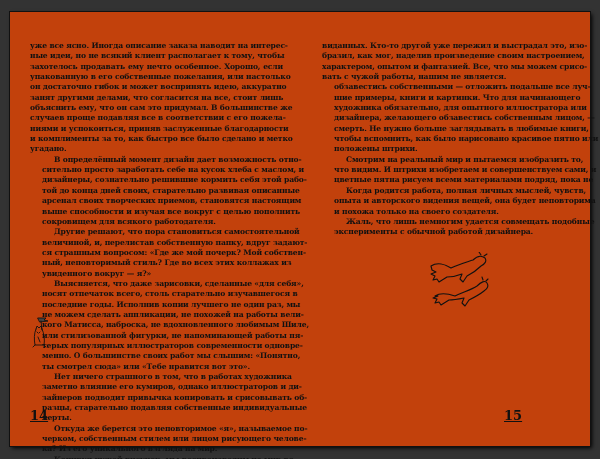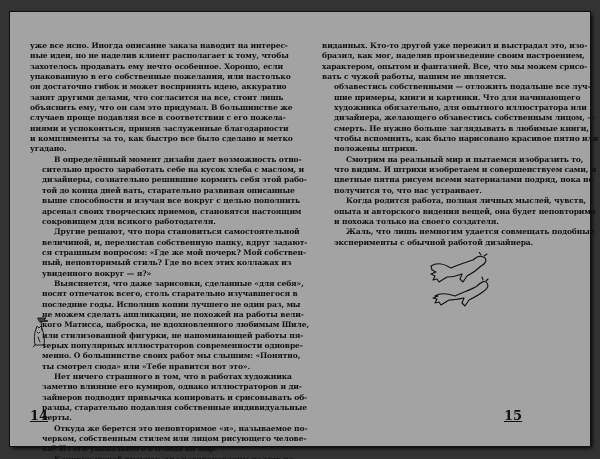--- a/index.html
+++ b/index.html
@@ -7,21 +7,21 @@
     width: 600px; height: 459px;
     background: #333333;
     position: relative;
     overflow: hidden;
     font-family: "DejaVu Serif", serif;
   }
   .spread {
     position: absolute;
     left: 10px; top: 12px;
     width: 580px; height: 434px;
-    background: #a3a3a3;
+    background: #c2410c;
     box-shadow: 0 0 0 1px #111, 2px 2px 4px #000;
   }
   .page {
     position: absolute;
     top: 0; height: 434px;
   }
   .page-left { left: 0; width: 290px; }
   .page-right { left: 290px; width: 290px; }
   .text-block {
     position: absolute;
@@ -65,38 +65,38 @@
   }
 </style>
 </head>
 <body>
 
 <div class="spread">
   <div class="page page-left">
     <div class="text-block" id="left-text">
         <p class="first">
           <span class="line">уже все ясно. Иногда описание заказа наводит на интерес-</span>
-          <span class="line">ные идеи, но не наделив клиент располагает к тому, чтобы</span>
+          <span class="line">ные идеи, но не всякий клиент располагает к тому, чтобы</span>
           <span class="line">захотелось продавать ему нечто особенное. Хорошо, если</span>
           <span class="line">упакованную в его собственные пожелания, или настолько</span>
           <span class="line">он достаточно гибок и может воспринять идею, аккуратно</span>
           <span class="line">занят другими делами, что согласится на все, стоит лишь</span>
           <span class="line">объяснить ему, что он сам это придумал. В большинстве же</span>
           <span class="line">случаев проще подавляя все в соответствии с его пожела-</span>
           <span class="line">ниями и успокоиться, приняв заслуженные благодарности</span>
           <span class="line">и комплименты за то, как быстро все было сделано и метко</span>
           <span class="line last">угадано.</span>
         </p>
         <p>
           <span class="line" style="padding-left: 12px;">В определённый момент дизайн дает возможность отно-</span>
           <span class="line">сительно просто заработать себе на кусок хлеба с маслом, и</span>
           <span class="line">дизайнеры, сознательно решившие кормить себя этой рабо-</span>
-          <span class="line">той до конца дней вать, старательно развивая описанные</span>
+          <span class="line">той до конца дней своих, старательно развивая описанные</span>
+          <span class="line">арсенал своих творческих приемов, становятся настоящим</span>
           <span class="line">выше способности и изучая все вокруг с целью пополнить</span>
-          <span class="line">арсенал своих творческих приемов, становятся настоящим</span>
           <span class="line last">сокровищем для всякого работодателя.</span>
         </p>
         <p>
           <span class="line" style="padding-left: 12px;">Другие решают, что пора становиться самостоятельной</span>
           <span class="line">величиной, и, перелистав собственную папку, вдруг задают-</span>
           <span class="line">ся страшным вопросом: «Где же мой почерк? Мой собствен-</span>
           <span class="line">ный, неповторимый стиль? Где во всех этих коллажах из</span>
           <span class="line last">увиденного вокруг — я?»</span>
         </p>
         <p>
@@ -153,21 +153,20 @@
           <span class="line">художника обязательно, для опытного иллюстратора или</span>
           <span class="line">дизайнера, желающего обзавестись собственным лицом, —</span>
           <span class="line">смерть. Не нужно больше заглядывать в любимые книги,</span>
           <span class="line">чтобы вспомнить, как было нарисовано красивое пятно или</span>
           <span class="line last">положены штрихи.</span>
         </p>
         <p>
           <span class="line" style="padding-left: 12px;">Смотрим на реальный мир и пытаемся изобразить то,</span>
           <span class="line">что видим. И штрихи изобретаем и совершенствуем сами, и</span>
           <span class="line">цветные пятна рисуем всеми материалами подряд, пока не</span>
-          <span class="line last">получится то, что нас устраивает.</span>
         </p>
         <p>
           <span class="line" style="padding-left: 12px;">Когда родится работа, полная личных мыслей, чувств,</span>
           <span class="line">опыта и авторского видения вещей, она будет неповторима</span>
           <span class="line last">и похожа только на своего создателя.</span>
         </p>
         <p>
           <span class="line" style="padding-left: 12px;">Жаль, что лишь немногим удается совмещать подобные</span>
           <span class="line last">эксперименты с обычной работой дизайнера.</span>
         </p>

